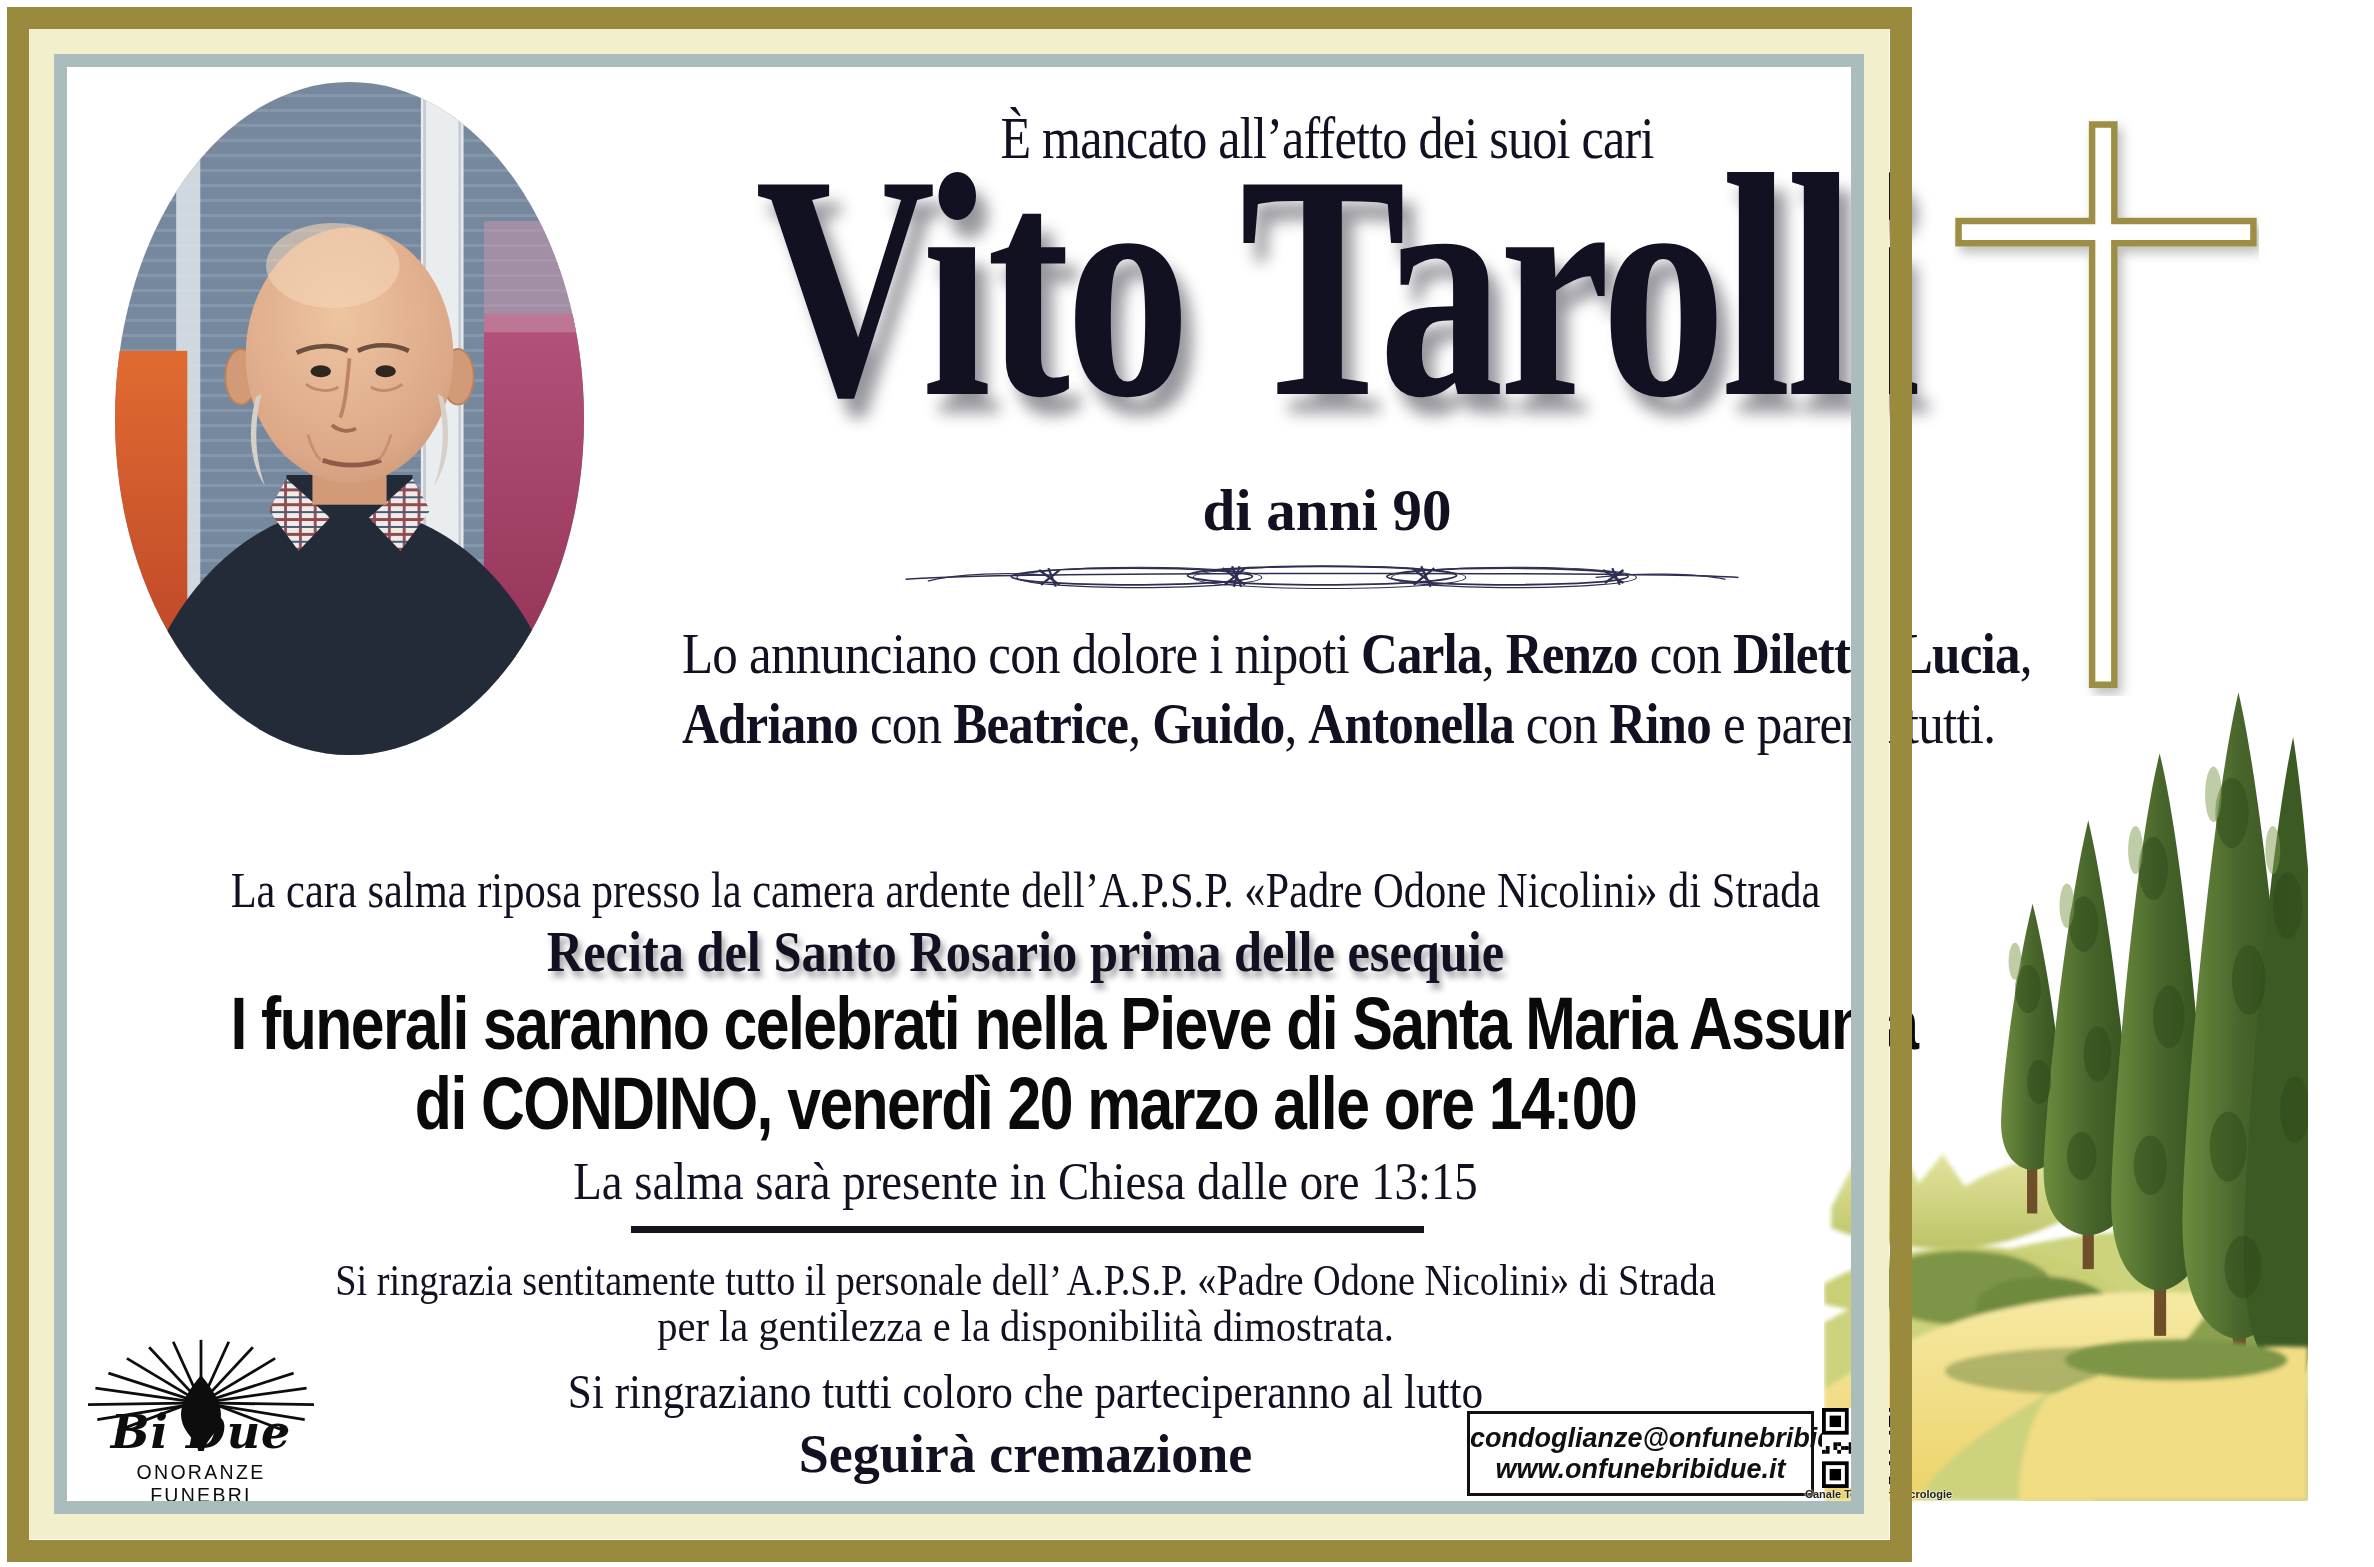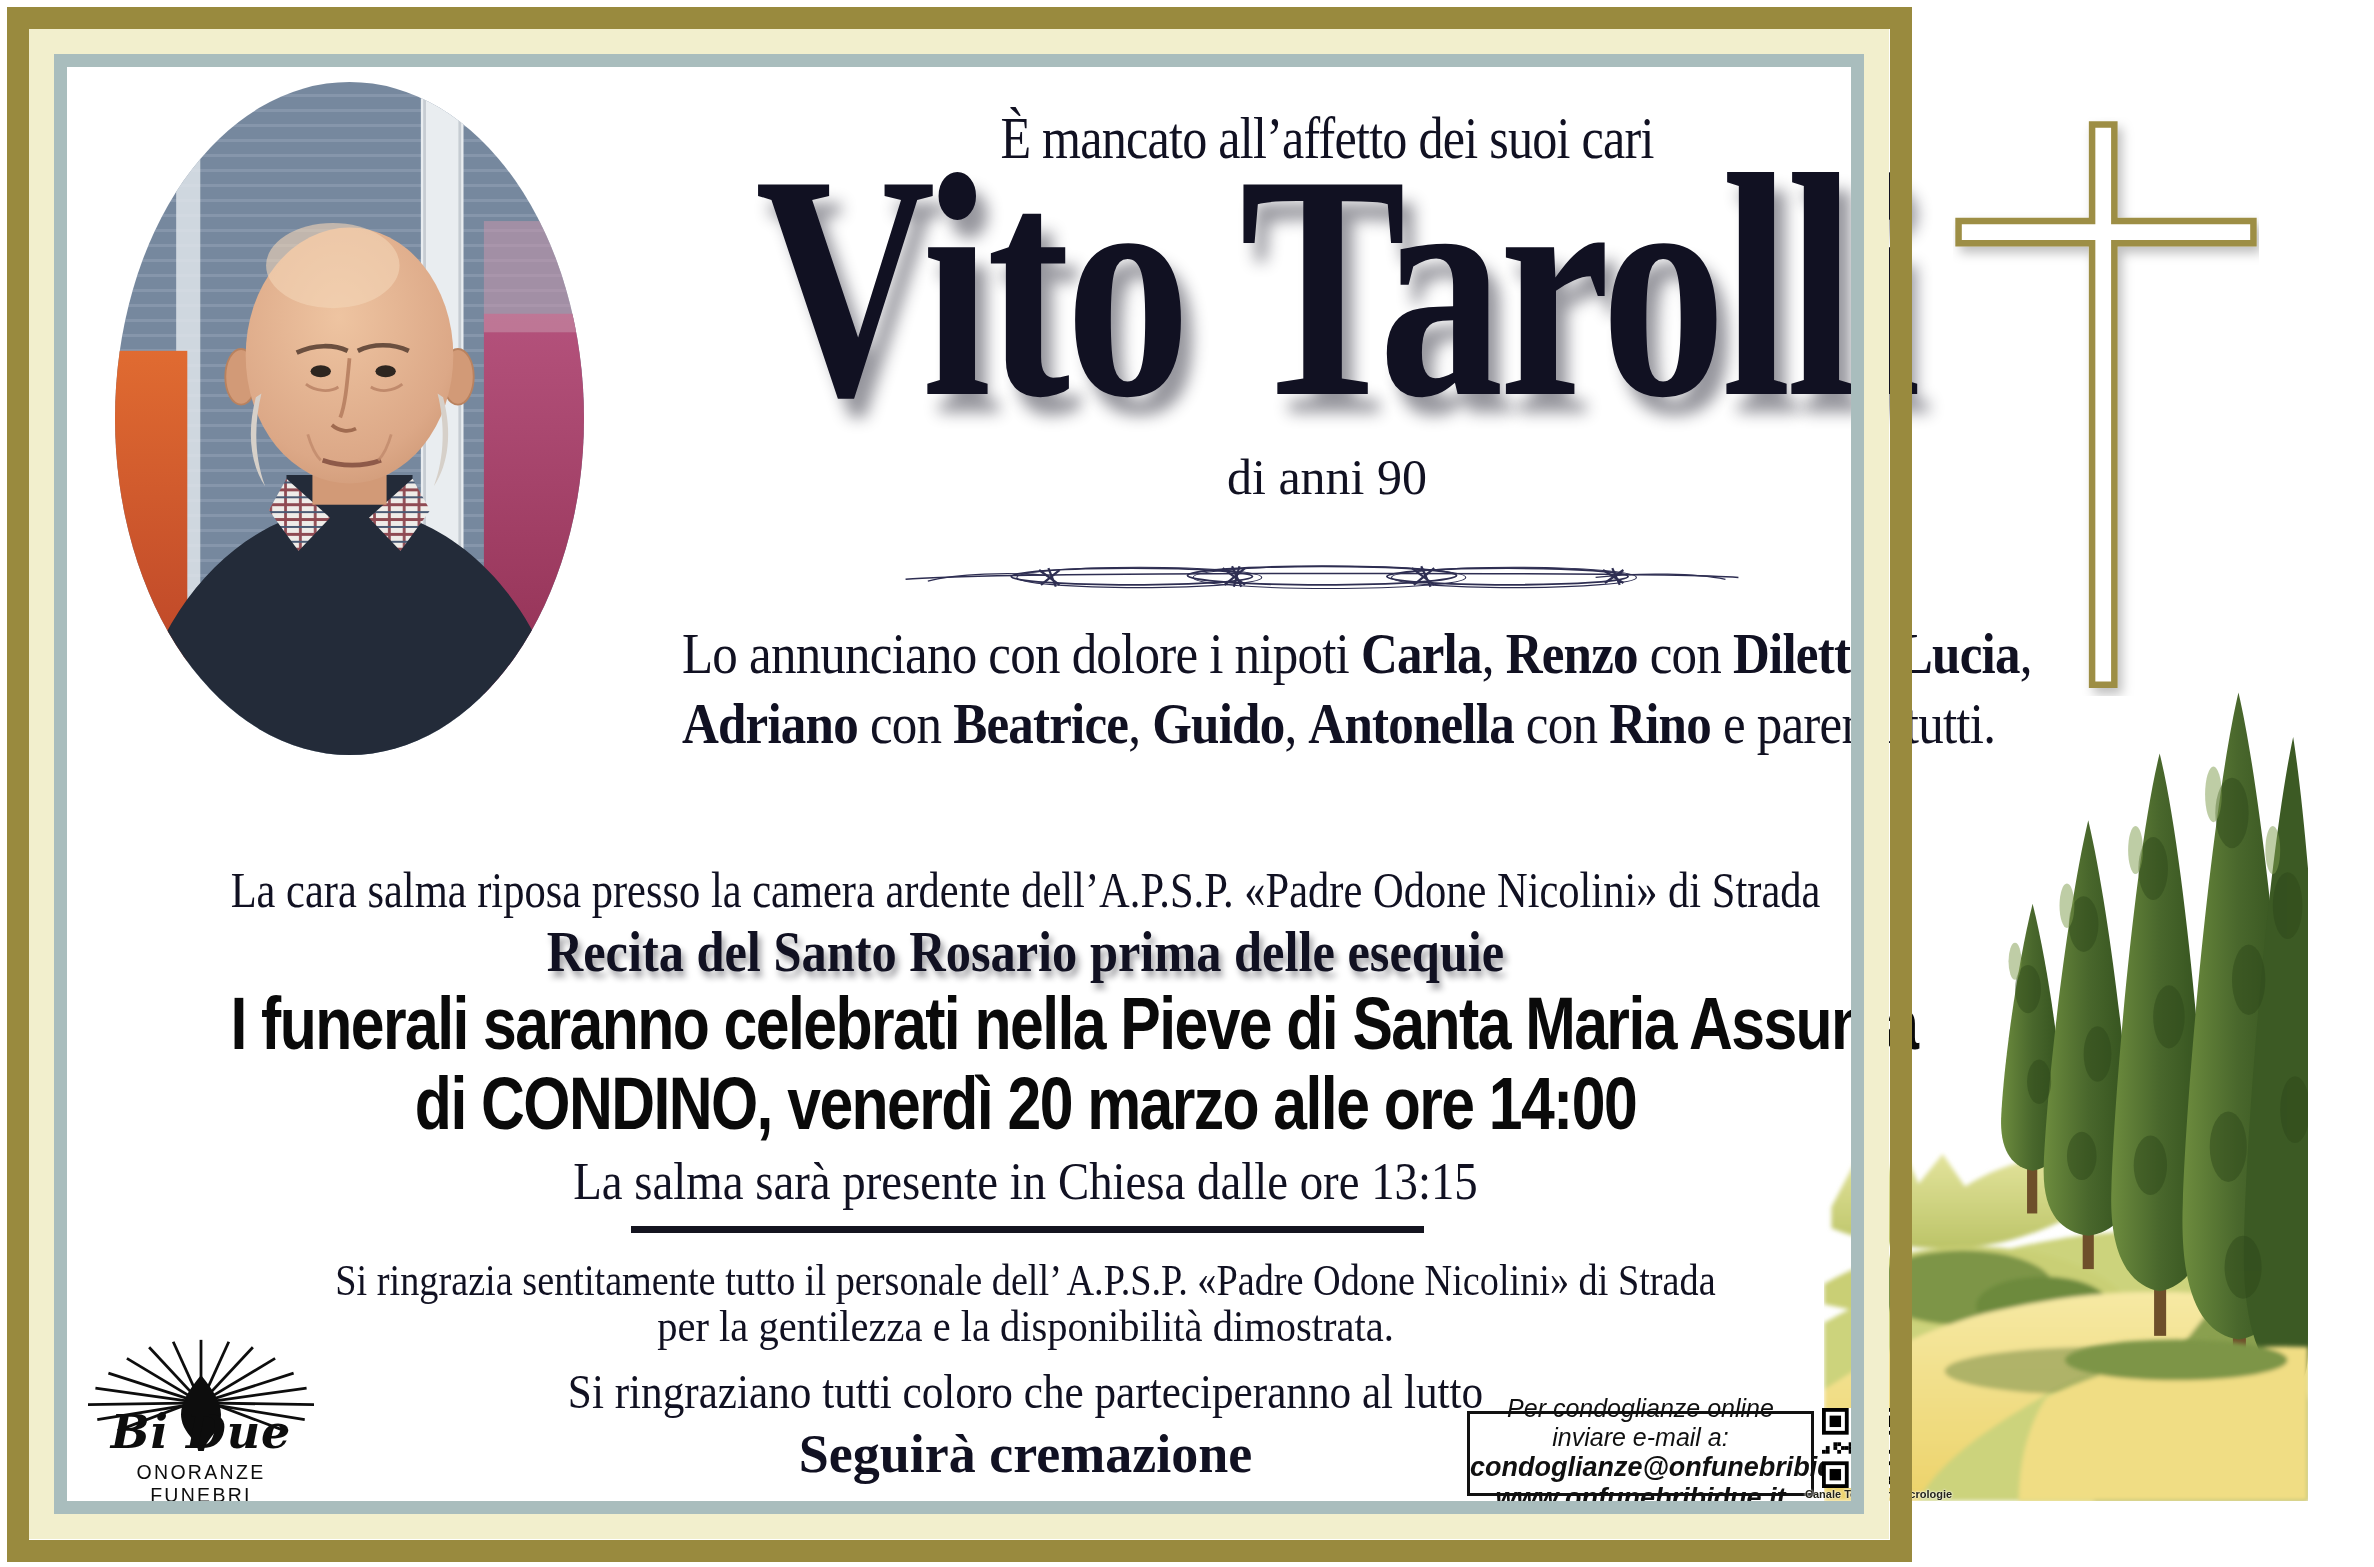--- a/index.html
+++ b/index.html
@@ -10,21 +10,21 @@
   .frame.cream{inset:29px;border:25px solid #f2efcd;}
   .frame.blue {inset:54px;border:13px solid #a9bdbd;}
   
   .tline{position:absolute;text-align:center;white-space:nowrap;}
   .col-top{left:594px;width:1466px;}
   .col-mid{left:56px;width:1939px;}
   .cond{transform:scaleX(.85);transform-origin:50% 50%;}
   .cond9{transform:scaleX(.9);transform-origin:50% 50%;}
   .intro{top:104px;font-size:59px;letter-spacing:-0.9px;}
   .deceased{top:139px;font-size:320px;font-weight:bold;line-height:.92;letter-spacing:-5.6px;transform:scaleX(.78);transform-origin:50% 0;text-shadow:15px 18.6px 16.7px rgba(25,25,40,.45);}
-  .age{top:448px;font-size:50px;}
+  .age{top:476px;font-size:59px;font-weight:bold;}
   .ann{font-size:58px;letter-spacing:-0.9px;transform:scaleX(.88);transform-origin:50% 50%;}
   .ann1{top:620px;} .ann2{top:690px;}
   .dateline{position:absolute;left:134px;top:790px;font-size:46px;white-space:nowrap;}
   .repose{top:861px;font-size:50px;}
   .rosary{top:920px;font-size:56px;font-weight:600;text-shadow:3.7px 5.6px 6.5px rgba(20,20,30,.4);}
   .funeral{font-family:"Liberation Sans","DejaVu Sans",sans-serif;font-weight:bold;font-size:74px;letter-spacing:-1.9px;color:#0a0a0a;transform:scaleX(.82);transform-origin:50% 50%;}
   .fun1{top:981px;} .fun2{top:1061px;}
   .presence{top:1152px;font-size:52px;}
   .rule{position:absolute;left:631px;top:1226px;width:793px;height:6.5px;background:#14141f;}
   .thanks1a{top:1254px;font-size:45px;}
@@ -255,21 +255,20 @@
           <line x1="142" y1="72" x2="216" y2="100"></line>
       </g>
       <path d="M126,40 C141,58 150,74 147,88 C145,100 136,106 130,118 L126,134 L122,118 C116,106 107,100 105,88 C102,74 111,58 126,40 Z" fill="#0d0d0d"></path>
     </svg>
     <div class="script">Bi Due</div>
     <div class="sub1">ONORANZE FUNEBRI</div>
     <div class="sub2">FUNEBRI</div>
   </div>
 
   <div class="contact">
-    <div class="c1">Per condoglianze online inviare e-mail a:</div>
     <div class="c2">condoglianze@onfunebribidue.it</div>
     <div class="c3">www.onfunebribidue.it</div>
   </div>
 
   <svg class="qr" id="qr" viewBox="0 0 84 84">
       <rect x="0" y="0" width="84" height="84" fill="#ffffff"></rect>
       <rect x="40" y="8" width="4" height="4" fill="#000"></rect>
       <rect x="44" y="8" width="4" height="4" fill="#000"></rect>
       <rect x="36" y="12" width="4" height="4" fill="#000"></rect>
       <rect x="40" y="12" width="4" height="4" fill="#000"></rect>

